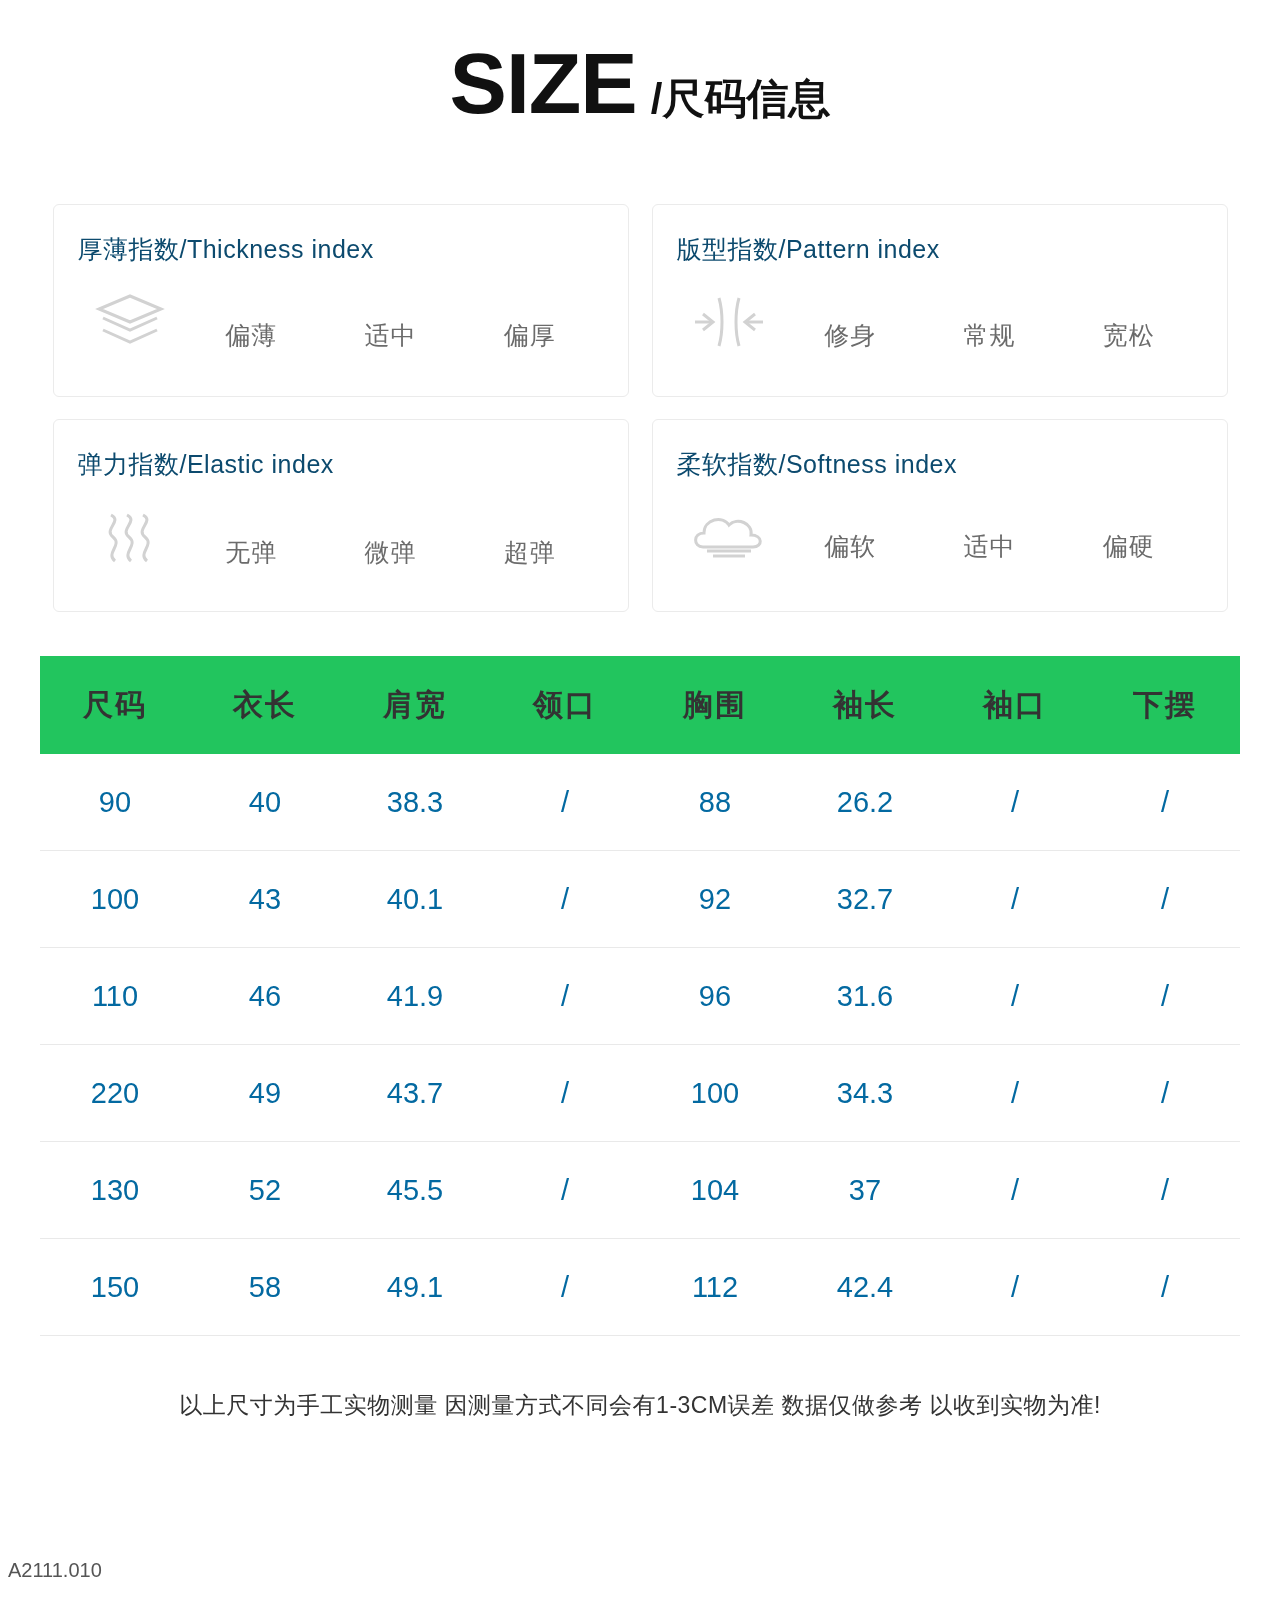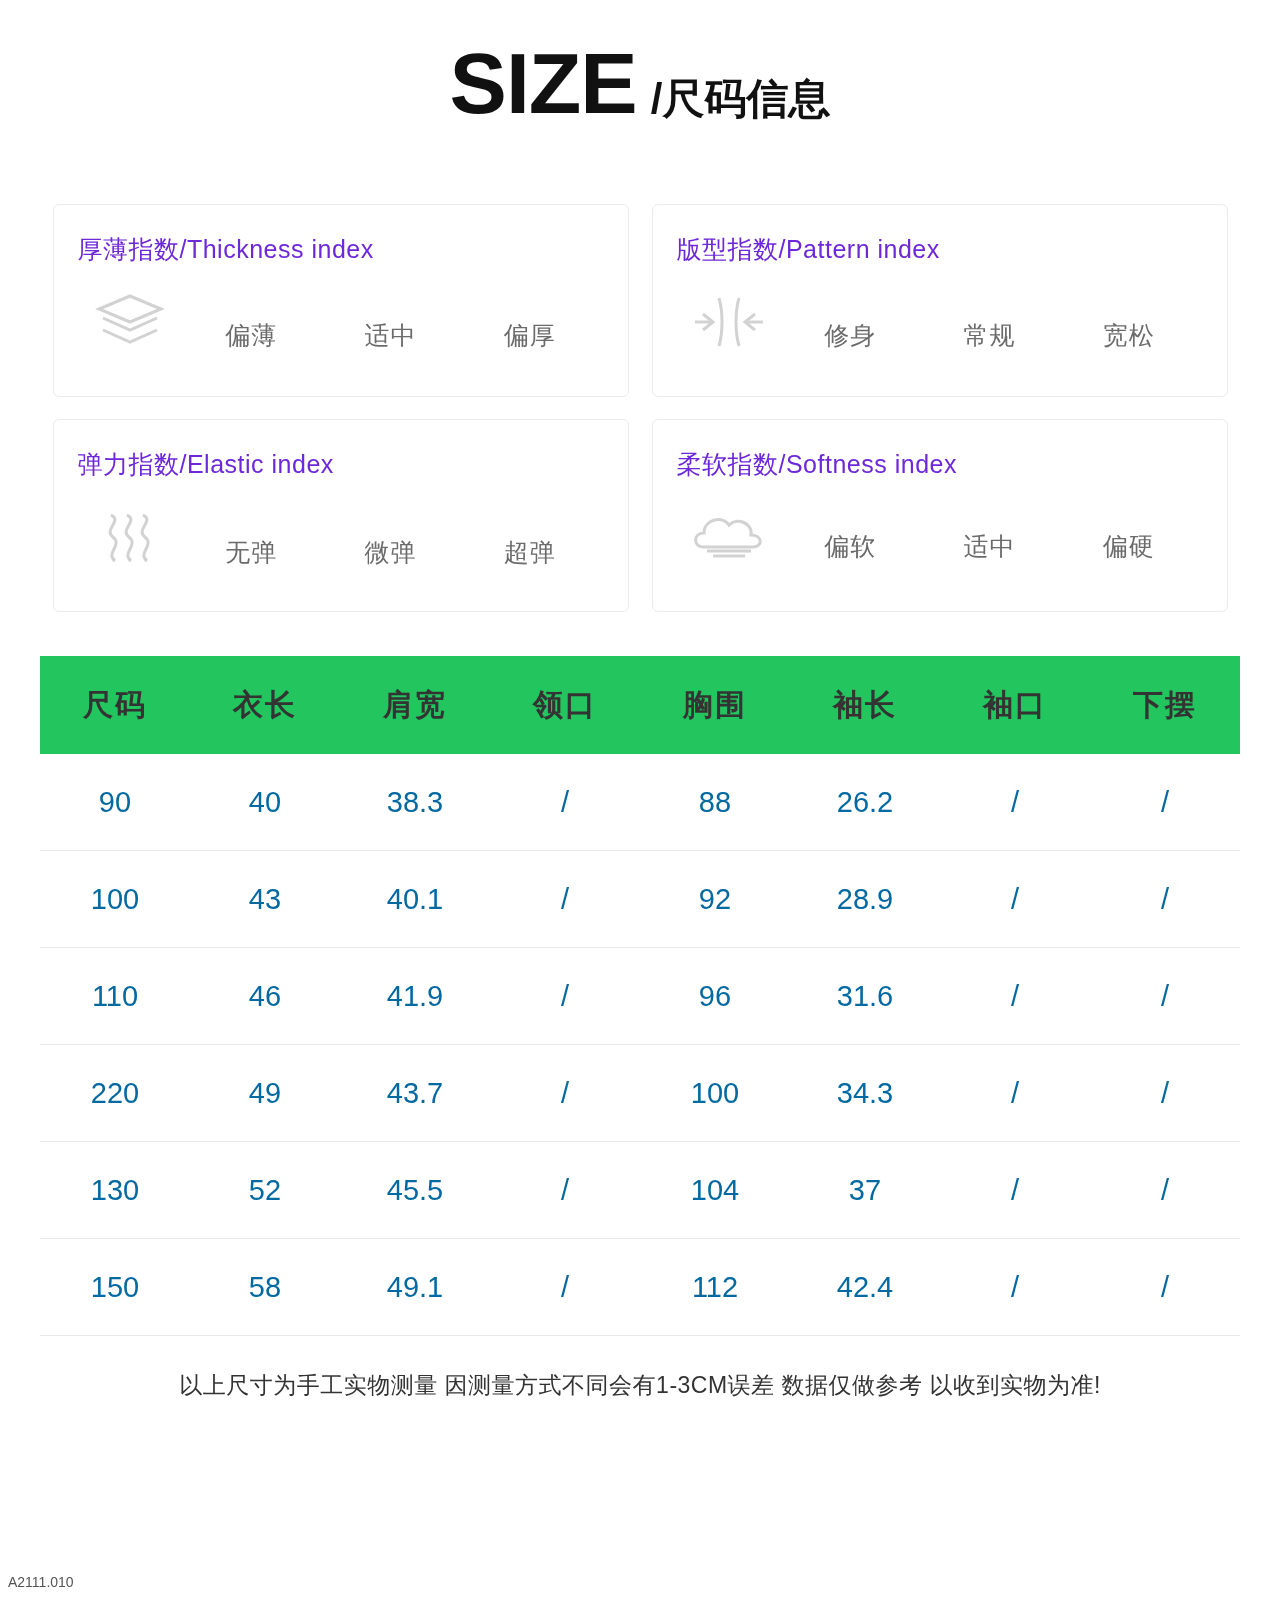--- a/index.html
+++ b/index.html
@@ -52,21 +52,21 @@
   .card {
     border: 1px solid #ebebeb;
     border-radius: 6px;
     height: 193px;
     box-sizing: border-box;
     padding: 28px 22px 0 24px;
     position: relative;
   }
   .card-title {
     font-size: 25px;
-    color: #6d28d9;
+    color: #0c4a6e;
     letter-spacing: 0.5px;
     font-weight: 400;
     white-space: nowrap;
   }
   .card-body {
     display: flex;
     align-items: flex-end;
     margin-top: 26px;
   }
   .card-icon {
@@ -118,30 +118,30 @@
     border-bottom: 1px solid #e9e9e9;
     font-weight: 400;
   }
   table.size-table tbody tr:last-child td {
     border-bottom: 1px solid #e9e9e9;
   }
 
   
   .footer-note {
     text-align: center;
-    margin-top: 34px;
+    margin-top: 54px;
     font-size: 23px;
     color: #333;
     letter-spacing: 0.5px;
   }
   .corner-code {
     position: absolute;
     left: 8px;
-    bottom: 8px;
-    font-size: 14px;
+    bottom: 16px;
+    font-size: 20px;
     color: #555;
     font-family: "Liberation Sans", "DejaVu Sans", sans-serif;
     text-align: right;
   }
 </style>
 </head>
 <body>
 
 <div class="header">
   <span class="size-word">SIZE</span>
@@ -251,21 +251,21 @@
         <td>26.2</td>
         <td>/</td>
         <td>/</td>
       </tr>
       <tr>
         <td>100</td>
         <td>43</td>
         <td>40.1</td>
         <td>/</td>
         <td>92</td>
-        <td>28.9</td>
+        <td>32.7</td>
         <td>/</td>
         <td>/</td>
       </tr>
       <tr>
         <td>110</td>
         <td>46</td>
         <td>41.9</td>
         <td>/</td>
         <td>96</td>
         <td>31.6</td>

